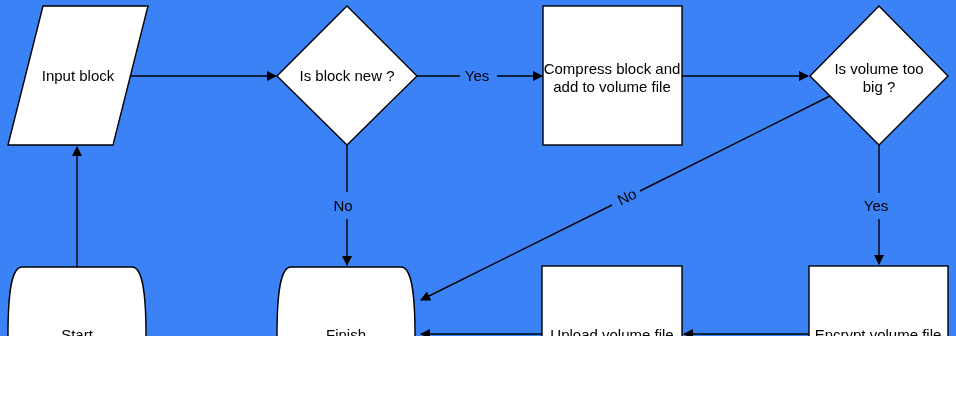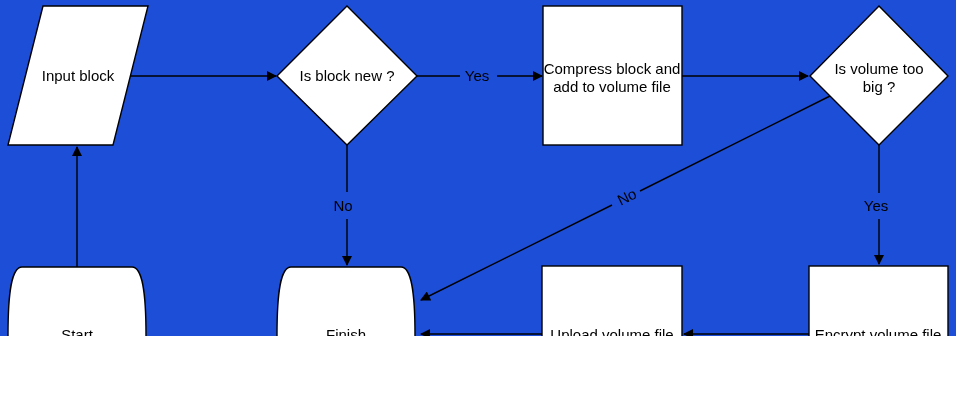--- a/index.html
+++ b/index.html
@@ -4,21 +4,21 @@
 <style>
   html, body {
     margin: 0;
     padding: 0;
     background: #ffffff;
   }
   .canvas {
     position: relative;
     width: 956px;
     height: 336px;
-    background: #1d4ed8;
+    background: #3b82f6;
     overflow: hidden;
   }
   svg {
     display: block;
   }
   .shape {
     fill: #ffffff;
     stroke: #000000;
     stroke-width: 1.4;
   }

